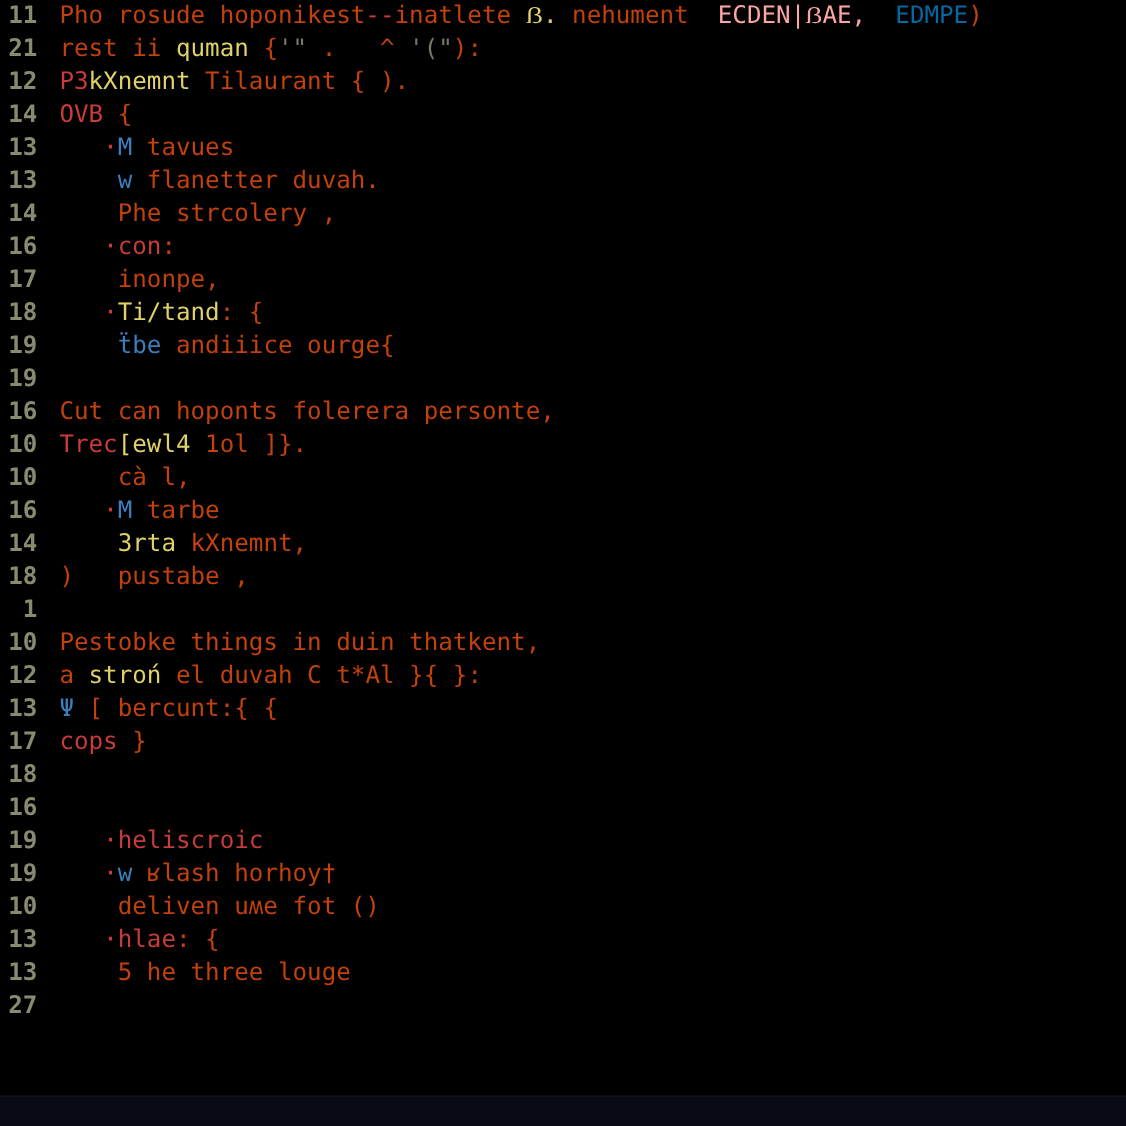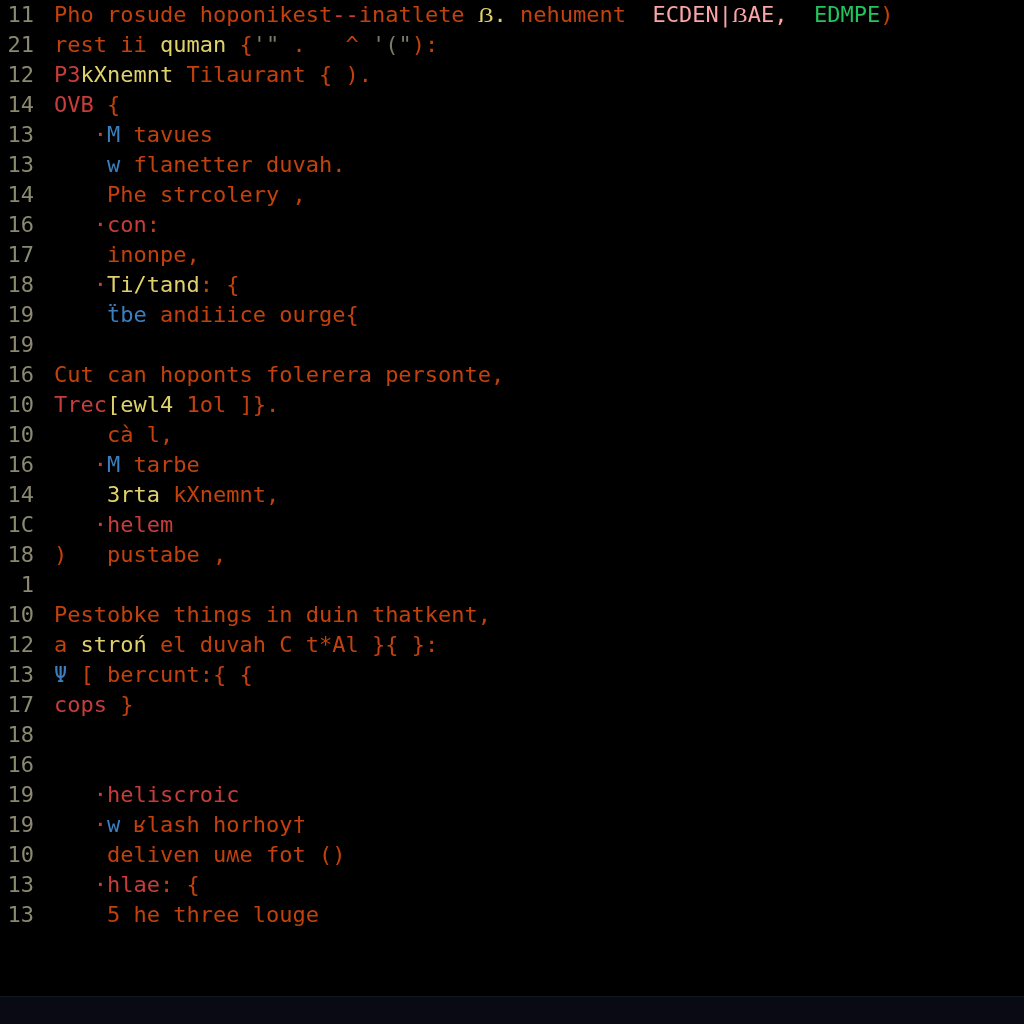--- a/index.html
+++ b/index.html
@@ -29,37 +29,38 @@
     line-height: 30px;
     white-space: pre;
   }
   .lnum {
     width: 40px;
     text-align: right;
     padding-right: 6px;
     color: #8a8a70;
     flex: none;
     user-select: none;
+    font-weight: bold;
   }
   .gutter {
     width: 4px;
     flex: none;
     margin-right: 10px;
   }
   .gutter.green { background: #2faa3a; }
   .code {
     flex: 1 1 auto;
   }
   
   .fg    { color: #c2410c; }     
   .kw    { color: #c83c3c; }     
   .num   { color: #d33a3a; }     
   .str   { color: #e0d26a; }     
   .type  { color: #3b7fbf; }     
-  .fn    { color: #22c55e; }     
+  .fn    { color: #0369a1; }     
   .gr    { color: #fca5a5; }     
   .comm  { color: #7a7a68; }
 
   .statusbar {
     position: absolute;
     left: 0; right: 0; bottom: 0;
     height: 28px;
     line-height: 28px;
     background: #0a0a14;
     color: #5a7fa0;
@@ -84,31 +85,31 @@
       <div class="line"><div class="lnum">16</div><div class="gutter green"></div><div class="code"><span class="fg">   </span><span class="num">·</span><span class="kw">con</span><span class="fg">:</span></div></div>
       <div class="line"><div class="lnum">17</div><div class="gutter green"></div><div class="code"><span class="fg">    inonpe,</span></div></div>
       <div class="line"><div class="lnum">18</div><div class="gutter green"></div><div class="code"><span class="fg">   </span><span class="num">·</span><span class="str">Ti/tand</span><span class="fg">: {</span></div></div>
       <div class="line"><div class="lnum">19</div><div class="gutter green"></div><div class="code"><span class="fg">    </span><span class="type">ẗbe</span><span class="fg"> andiiice ourge{</span></div></div>
       <div class="line"><div class="lnum">19</div><div class="gutter green"></div><div class="code"><span class="fg"> </span></div></div>
       <div class="line"><div class="lnum">16</div><div class="gutter green"></div><div class="code"><span class="fg">Cut can hoponts folerera personte,</span></div></div>
       <div class="line"><div class="lnum">10</div><div class="gutter green"></div><div class="code"><span class="kw">Trec</span><span class="str">[ewl4 </span><span class="fg">1ol</span><span class="fg"> ]}.</span></div></div>
       <div class="line"><div class="lnum">10</div><div class="gutter green"></div><div class="code"><span class="fg">    cà l,</span></div></div>
       <div class="line"><div class="lnum">16</div><div class="gutter green"></div><div class="code"><span class="fg">   </span><span class="num">·</span><span class="type">M</span><span class="fg"> tarbe</span></div></div>
       <div class="line"><div class="lnum">14</div><div class="gutter green"></div><div class="code"><span class="fg">    </span><span class="str">3rta</span><span class="fg"> kXnemnt,</span></div></div>
-      <div class="line"><div class="lnum">1C</div><div class="gutter green"></div><div class="code"><span class="fg">   </span><span class="num">·</span><span class="kw">helem</span></div></div>
       <div class="line"><div class="lnum">18</div><div class="gutter green"></div><div class="code"><span class="fg">)   pustabe ,</span></div></div>
       <div class="line"><div class="lnum">1</div><div class="gutter"></div><div class="code"><span class="fg"> </span></div></div>
       <div class="line"><div class="lnum">10</div><div class="gutter"></div><div class="code"><span class="fg">Pestobke things in duin thatkent,</span></div></div>
       <div class="line"><div class="lnum">12</div><div class="gutter"></div><div class="code"><span class="fg">a </span><span class="str">stroń</span><span class="fg"> el duvah C t*Al }{</span><span class="fg"> }</span><span class="fg">:</span></div></div>
       <div class="line"><div class="lnum">13</div><div class="gutter"></div><div class="code"><span class="type">Ψ</span><span class="fg"> [ bercunt:{ {</span></div></div>
       <div class="line"><div class="lnum">17</div><div class="gutter"></div><div class="code"><span class="kw">cops</span><span class="fg"> }</span></div></div>
       <div class="line"><div class="lnum">18</div><div class="gutter"></div><div class="code"><span class="fg">    </span></div></div>
       <div class="line"><div class="lnum">16</div><div class="gutter"></div><div class="code"><span class="fg"> </span></div></div>
       <div class="line"><div class="lnum">19</div><div class="gutter"></div><div class="code"><span class="fg">   </span><span class="num">·</span><span class="kw">heliscroic</span></div></div>
       <div class="line"><div class="lnum">19</div><div class="gutter"></div><div class="code"><span class="fg">   </span><span class="num">·</span><span class="type">w</span><span class="fg"> ʁlash horhoy†</span></div></div>
       <div class="line"><div class="lnum">10</div><div class="gutter"></div><div class="code"><span class="fg">    deliven uʍe fot ()</span></div></div>
       <div class="line"><div class="lnum">13</div><div class="gutter"></div><div class="code"><span class="fg">   </span><span class="num">·</span><span class="kw">hlae</span><span class="fg">: {</span></div></div>
       <div class="line"><div class="lnum">13</div><div class="gutter"></div><div class="code"><span class="fg">    5 he three louge</span></div></div>
+      <div class="line"><div class="lnum">27</div><div class="gutter"></div><div class="code"><span class="fg"> </span></div></div>
     </div>
   <div class="statusbar">
     
   </div>
 </div>
 
 </body></html>

